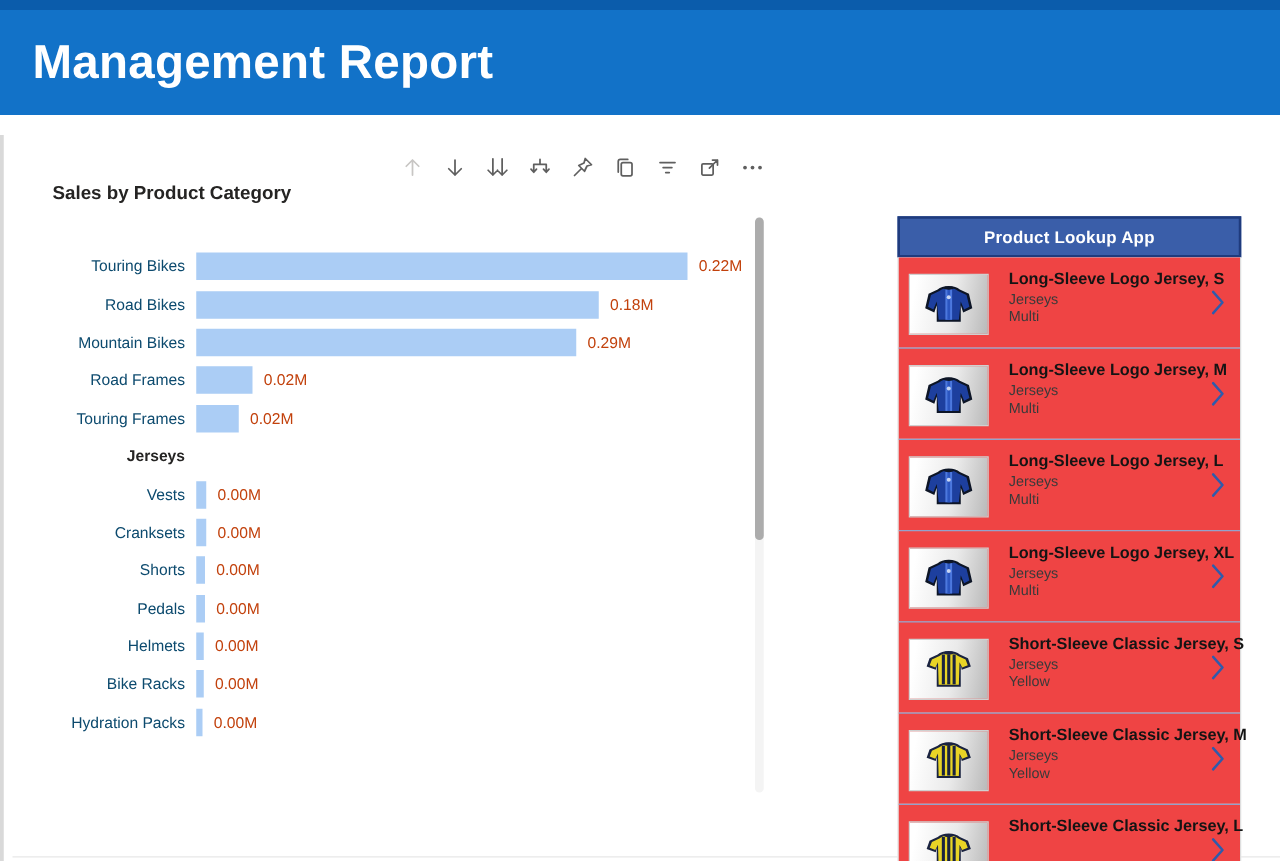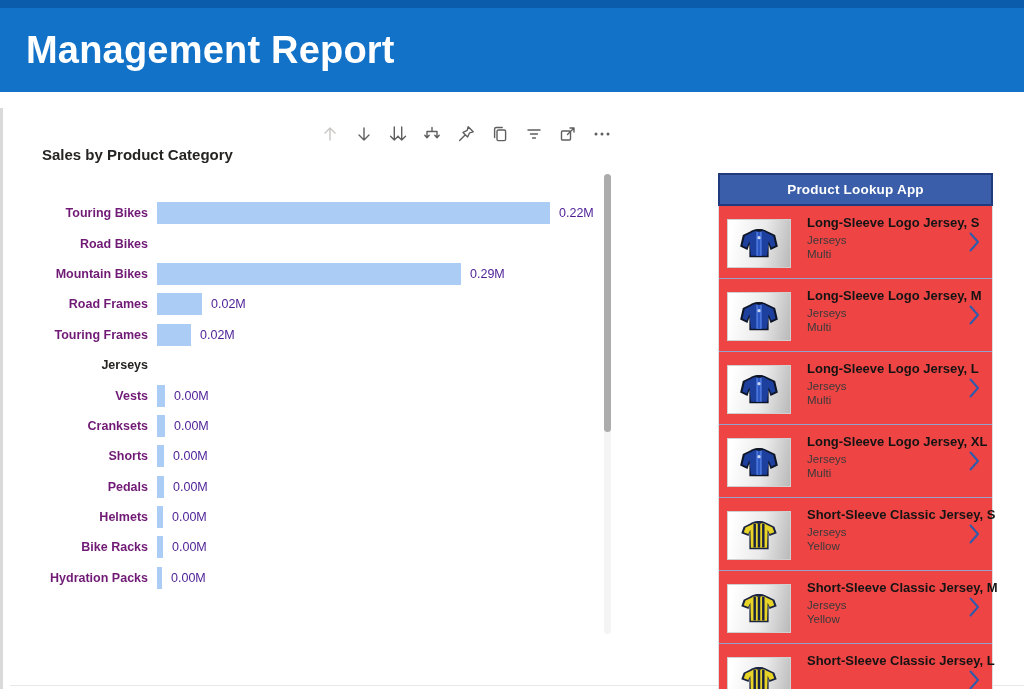--- a/index.html
+++ b/index.html
@@ -17,25 +17,25 @@
   #bottom-edge { position:absolute; left:10px; top:685px; width:1014px; height:1px; background:#e7e7e7; }
   
   #visual-toolbar { position:absolute; left:320px; top:124px; display:flex; gap:14px; }
   .tb-icon { width:20px; height:20px; color:#5f5f5f; cursor:pointer; }
   .tb-icon svg { display:block; width:20px; height:20px; }
   .tb-icon.disabled { color:#c8c6c4; }
   
   #chart-title { position:absolute; left:42px; top:146px; font-size:15px; font-weight:700; color:#252423; }
   #chart-rows { position:absolute; left:42px; top:198px; width:556px; }
   .crow { display:flex; align-items:center; height:30.4px; }
-  .clabel { flex:none; width:106px; text-align:right; padding-right:9px; font-size:12.5px; color:#701a75; white-space:nowrap;font-weight:bold; }
+  .clabel { flex:none; width:106px; text-align:right; padding-right:9px; font-size:12.5px; color:#0c4a6e; white-space:nowrap; }
   .clabel.hl { color:#252423; font-weight:bold; }
   .cbarwrap { position:relative; flex:1; height:22px; }
   .cbar { height:22px; cursor:pointer; }
-  .cval { position:absolute; top:50%; transform:translateY(-50%); font-size:12.5px; color:#4c1d95; white-space:nowrap; }
+  .cval { position:absolute; top:50%; transform:translateY(-50%); font-size:12.5px; color:#c2410c; white-space:nowrap; }
   #chart-scroll-track { position:absolute; left:604px; top:174px; width:7px; height:460px; background:#f4f4f4; border-radius:4px; }
   #chart-scroll-thumb { position:absolute; left:0; top:0; width:7px; height:258px; background:#acacac; border-radius:4px; cursor:grab; }
   
   #product-panel { position:absolute; left:718px; top:173px; width:275px; }
   #panel-header { height:29px; border:2px solid #1F3B7D; display:flex; align-items:center; justify-content:center;
                   color:#fff; font-size:13.5px; font-weight:bold; letter-spacing:0.2px; }
   #product-list { background:#fff; border-left:1px solid #dedede; border-right:1px solid #dedede; }
   .pitem { position:relative; height:72px; cursor:pointer; background:#ef4444; }
   .pitem + .pitem { border-top:1px solid #93A2CC;text-decoration:underline; }
   .pthumb { position:absolute; left:8px; top:13px; width:62px; height:47px;
@@ -116,20 +116,24 @@
   <div id="chart-rows">
       <div class="crow">
         <div class="clabel">Touring Bikes</div>
         <div class="cbarwrap">
           <div class="cbar" style="width: 393px; background: rgb(171, 205, 245);"></div>
           <div class="cval" style="left: 402px;">0.22M</div>
         </div>
       </div>
       <div class="crow">
         <div class="clabel">Road Bikes</div>
+        <div class="cbarwrap">
+          <div class="cbar" style="width: 322px; background: rgb(171, 205, 245);"></div>
+          <div class="cval" style="left: 331px;">0.18M</div>
+        </div>
       </div>
       <div class="crow">
         <div class="clabel">Mountain Bikes</div>
         <div class="cbarwrap">
           <div class="cbar" style="width: 304px; background: rgb(171, 205, 245);"></div>
           <div class="cval" style="left: 313px;">0.29M</div>
         </div>
       </div>
       <div class="crow">
         <div class="clabel">Road Frames</div>

